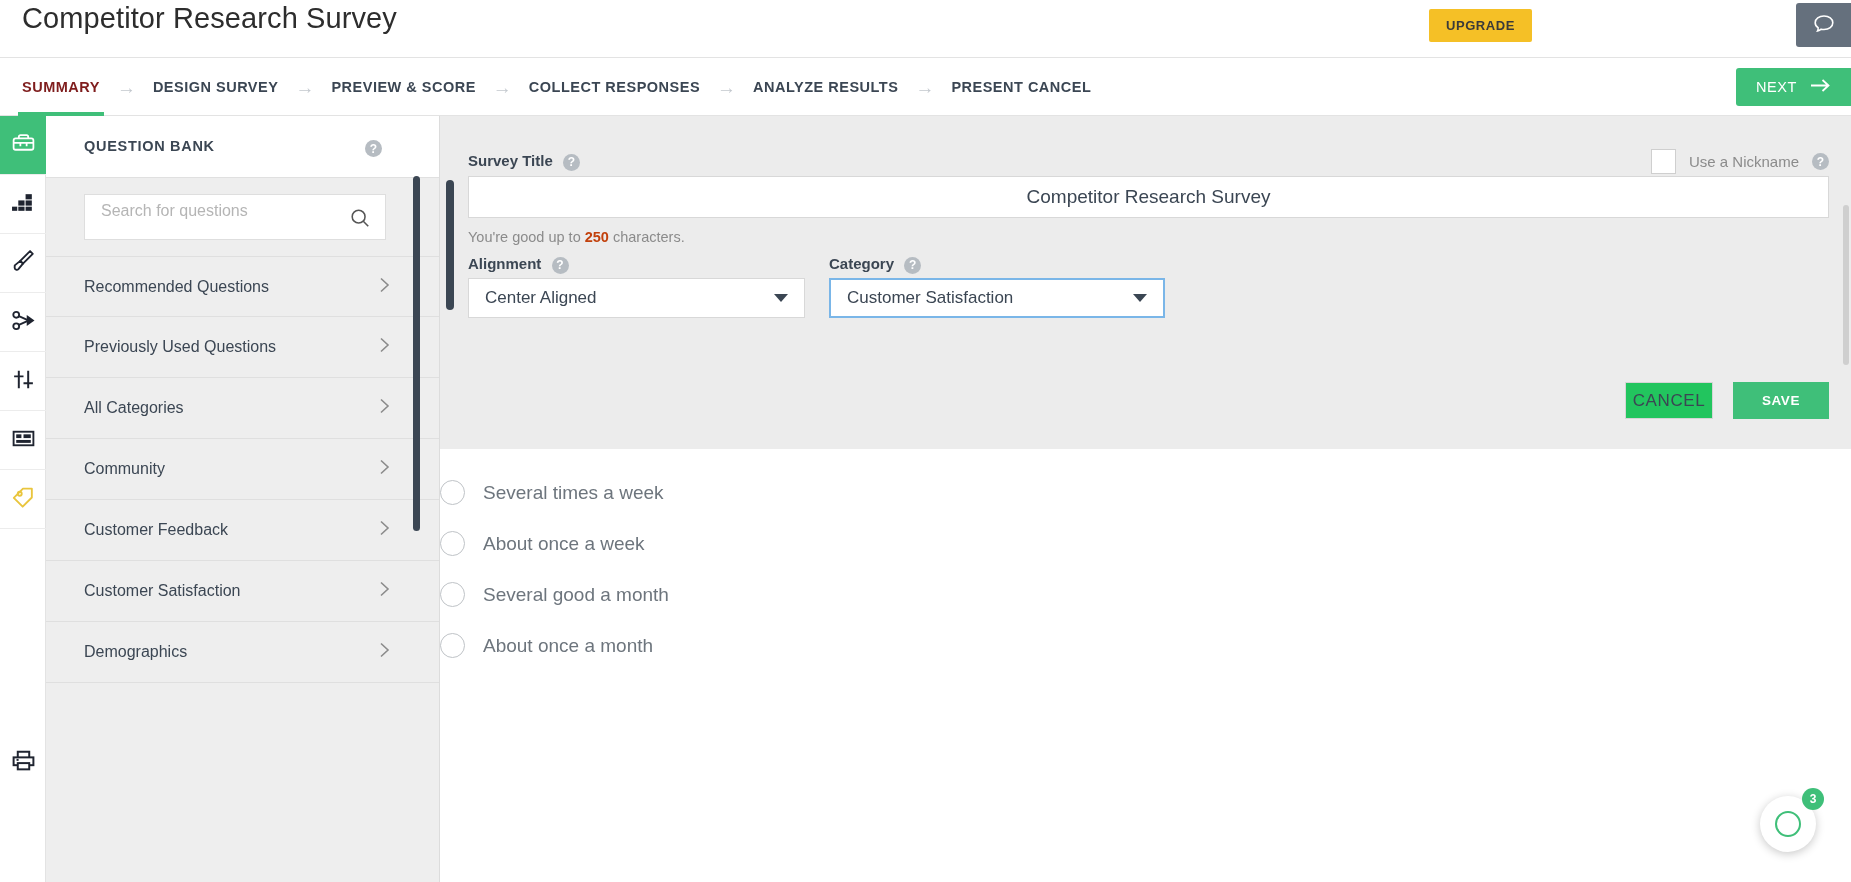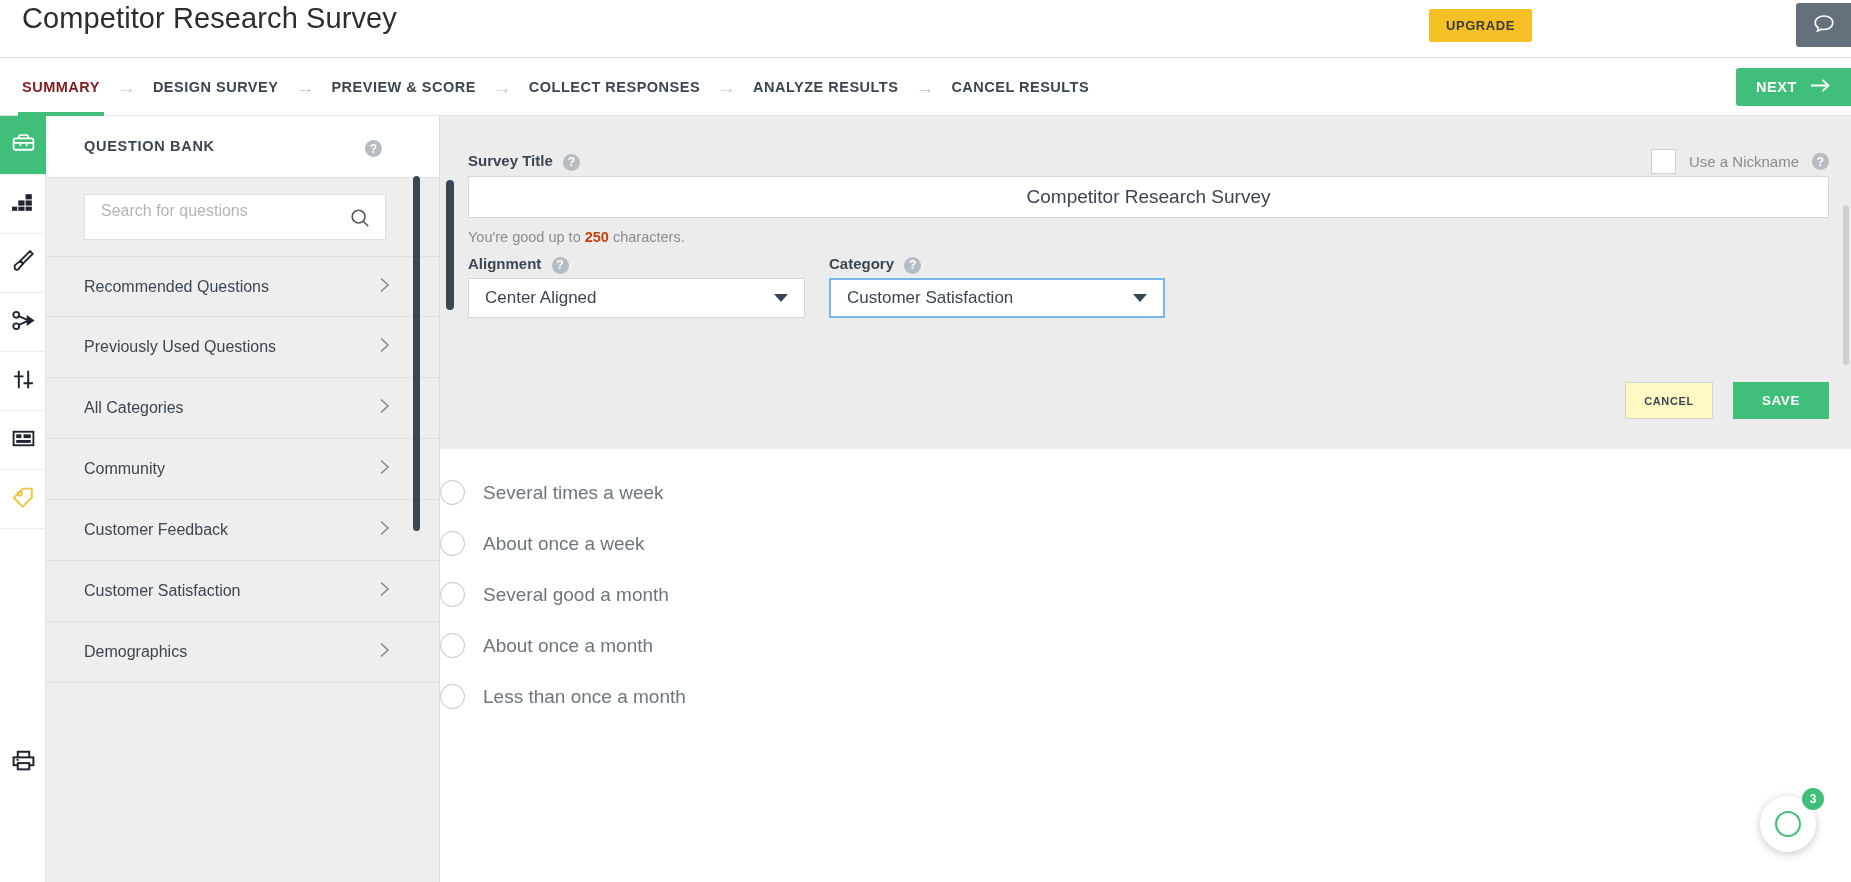--- a/index.html
+++ b/index.html
@@ -54,21 +54,21 @@
     height: 4px; background: #3fbf79;
   }
   .step-arrow {
     color: #c3c8ce; font-size: 19px; margin: 0 17px; line-height: 1;
     display: flex; align-items: center; height: 58px;
   }
   .next-btn {
     position: absolute; right: 0; top: 10px;
     height: 38px; min-width: 113px; padding: 15px 20px;
     background: #3fbf79; border: none; border-radius: 3px 0 0 3px;
-    color: #fff; font-size: 14.5px; font-weight: 700; letter-spacing: .6px;
+    color: #fff; font-size: 14.5px; font-weight: 400; letter-spacing: .6px;
     display: flex; align-items: center; gap: 13px;
     font-family: "Liberation Sans", sans-serif; cursor: pointer;
   }
 
   
   .rail {
     position: absolute; left: 0; top: 116px; width: 46px; height: 766px;
     background: #ffffff; border-right: 1px solid #e3e3e3;
   }
   .rail-item {
@@ -179,22 +179,22 @@
                   border: 2px solid #7ab6e8; }
   .select-val { font-size: 17px; color: #3b4653; }
   .caret {
     position: absolute; right: 16px; top: 50%; transform: translateY(-50%);
     width: 0; height: 0; border-left: 7px solid transparent;
     border-right: 7px solid transparent; border-top: 8px solid #3b4653;
   }
 
   .cancel-btn {
     position: absolute; right: 138px; top: 266px;
-    width: 88px; height: 37px; background: #fef9c3; border: 1px solid #d5d5d5;
-    color: #3b4653; font-size: 11px; font-weight: 700; letter-spacing: .6px;
+    width: 88px; height: 37px; background: #22c55e; border: 1px solid #d5d5d5;
+    color: #3b4653; font-size: 17px; font-weight: 400; letter-spacing: .6px;
     font-family: "Liberation Sans", sans-serif; cursor: pointer;
   }
   .save-btn {
     position: absolute; right: 22px; top: 266px;
     width: 96px; height: 37px; background: #3fbf79; border: none;
     color: #ffffff; font-size: 13.5px; font-weight: 700; letter-spacing: .6px;
     font-family: "Liberation Sans", sans-serif; cursor: pointer;
   }
 
   
@@ -271,21 +271,21 @@
     <div class="step-arrow">→</div>
     <div class="step">
         <span>COLLECT RESPONSES</span>
       </div>
     <div class="step-arrow">→</div>
     <div class="step">
         <span>ANALYZE RESULTS</span>
       </div>
     <div class="step-arrow">→</div>
     <div class="step">
-        <span>CANCEL RESULTS</span>
+        <span>PRESENT CANCEL</span>
       </div>
   </div>
 
   <button class="next-btn">
     <span>NEXT</span>
     <span>
       <svg width="21" height="15" viewBox="0 0 21 15" fill="none" stroke="#fff" stroke-width="1.8">
         <path d="M1 7.5h17M12.5 2l6 5.5-6 5.5"></path>
       </svg>
     </span>
@@ -512,24 +512,20 @@
       <span class="opt-text">About once a week</span>
     </div>
     <div class="opt-row">
       <span class="radio"></span>
       <span class="opt-text">Several good a month</span>
     </div>
     <div class="opt-row">
       <span class="radio"></span>
       <span class="opt-text">About once a month</span>
     </div>
-    <div class="opt-row">
-      <span class="radio"></span>
-      <span class="opt-text">Less than once a month</span>
-    </div>
   </div>
 </div>
 
 <div class="main-scroll"></div>
 <div class="right-scroll"></div>
 
 <div class="chat-fab">
   <span class="chat-ring"></span>
 </div>
 <div class="chat-badge">3</div>

